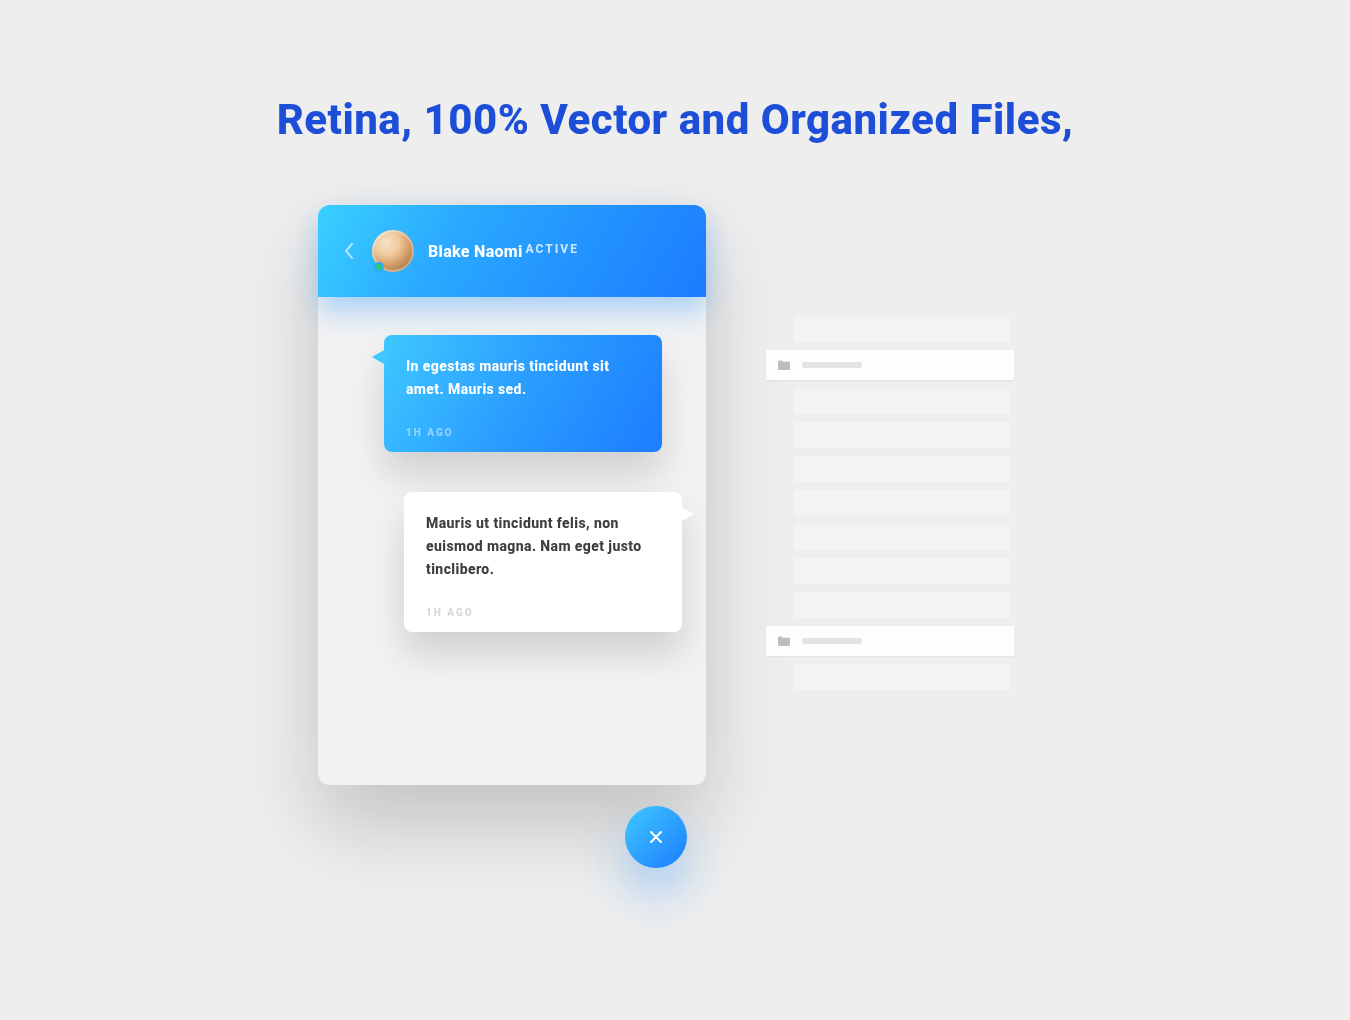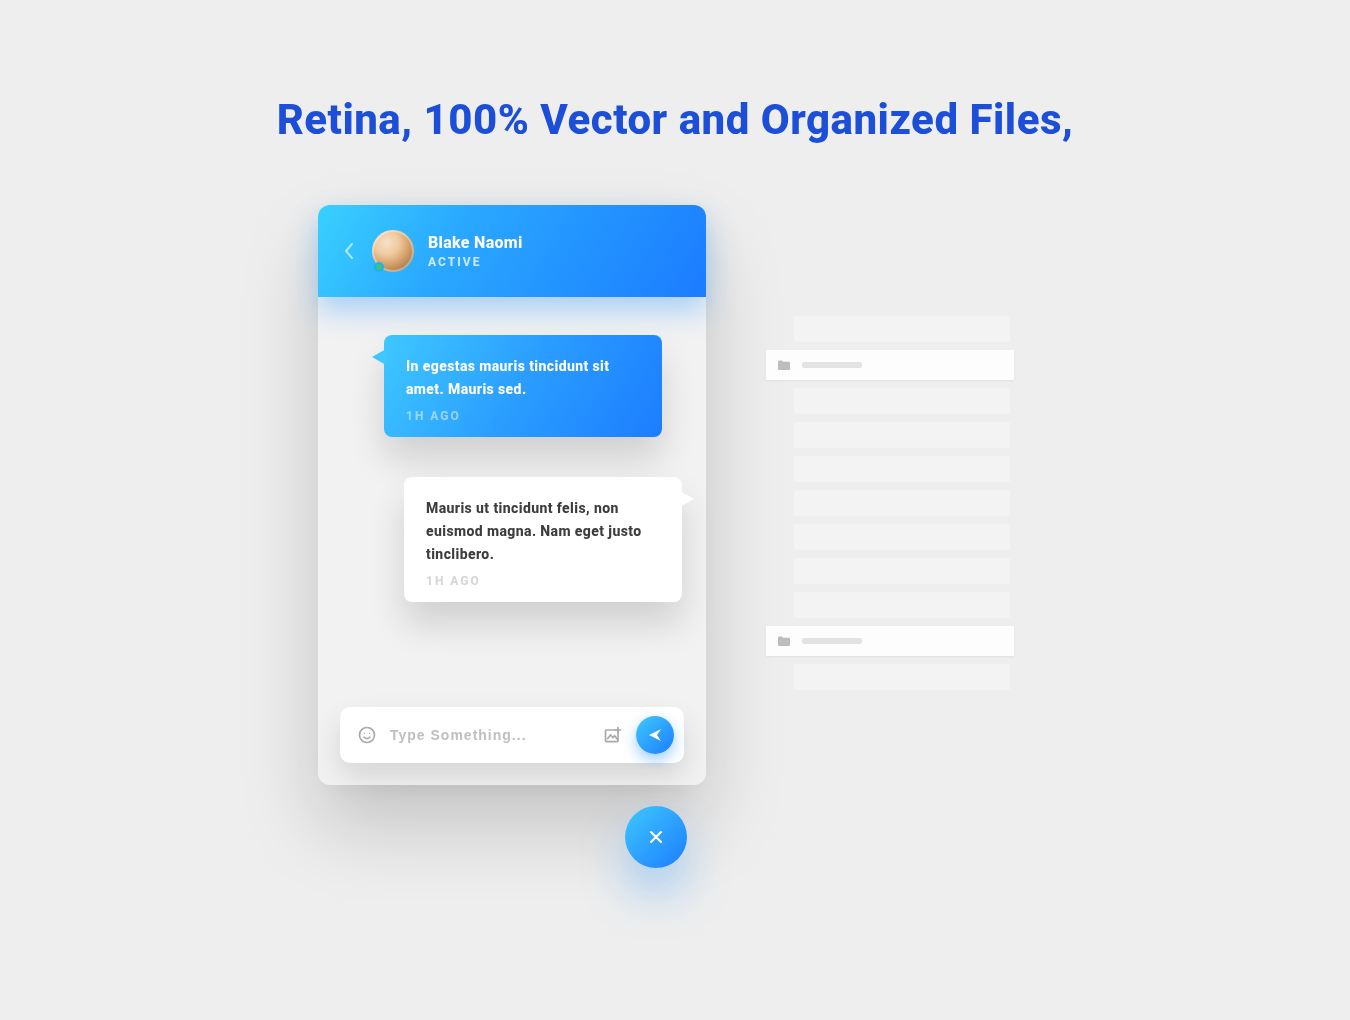--- a/index.html
+++ b/index.html
@@ -77,21 +77,21 @@
     position: absolute;
     bottom: 0px;
     left: 2px;
     width: 10px;
     height: 10px;
     border-radius: 50%;
     background: #2ecc71;
     border: 2px solid #2aa8ff;
   }
 
-  .name-block { display: flex; flex-direction: column; gap: 3px; }
+  .name-block { display: flex; flex-direction: row; gap: 3px; }
   .contact-name {
     color: #fff;
     font-size: 16px;
     font-weight: 800;
     letter-spacing: 0.3px;
   }
   .contact-status {
     color: rgba(255,255,255,0.75);
     font-size: 12px;
     font-weight: 800;
@@ -144,22 +144,22 @@
     border-left: 14px solid #ffffff;
   }
 
   .msg-text {
     font-size: 14px;
     font-weight: 800;
     line-height: 1.65;
     letter-spacing: 0.4px;
   }
   .msg-time {
-    margin-top: 8px;
-    font-size: 12px;
+    margin-top: 26px;
+    font-size: 10px;
     font-weight: 800;
     letter-spacing: 2px;
     opacity: 0.55;
   }
   .bubble.incoming .msg-time { color: #e7f5ff; }
   .bubble.outgoing .msg-time { color: #b5b5b5; }
 
   
   .input-bar {
     position: absolute;
@@ -296,43 +296,20 @@
     <div class="bubble incoming">
       <div class="msg-text">In egestas mauris tincidunt sit amet. Mauris sed.</div>
       <div class="msg-time">1H AGO</div>
     </div>
     <div class="bubble outgoing">
       <div class="msg-text">Mauris ut tincidunt felis, non euismod magna. Nam eget justo tinclibero.</div>
       <div class="msg-time">1H AGO</div>
     </div>
   </div>
 
-  <div class="input-bar">
-    <div class="emoji-icon">
-      <svg viewBox="0 0 24 24" fill="none" stroke="currentColor" stroke-width="2">
-        <circle cx="12" cy="12" r="9"></circle>
-        <circle cx="9" cy="10" r="0.8" fill="currentColor" stroke="none"></circle>
-        <circle cx="15" cy="10" r="0.8" fill="currentColor" stroke="none"></circle>
-        <path d="M8.5 14.5c1 1.2 2.2 1.8 3.5 1.8s2.5-.6 3.5-1.8" stroke-linecap="round"></path>
-      </svg>
-    </div>
-    <input class="message-input" placeholder="Type Something..." style="">
-    <div class="image-icon">
-      <svg viewBox="0 0 24 24" fill="none" stroke="currentColor" stroke-width="2">
-        <rect x="3" y="6" width="15" height="14" rx="1"></rect>
-        <path d="M5 17l4-5 3 3 2-2 4 5"></path>
-        <path d="M18 3v6M15 6h6" stroke-linecap="round"></path>
-      </svg>
-    </div>
-    <div class="send-btn">
-      <svg viewBox="0 0 24 24">
-          <path d="M3 12l18-9-6 9 6 9-18-9zm4 0h9" fill="#fff"></path>
-        </svg>
-    </div>
-  </div>
 </div>
 
 <div class="close-fab">
   <svg viewBox="0 0 24 24" fill="none" stroke-width="2.5" stroke-linecap="round">
     <path d="M6 6l12 12M18 6L6 18"></path>
   </svg>
 </div>
 
 <div class="layers-panel">
   <div class="layer-row"></div>

